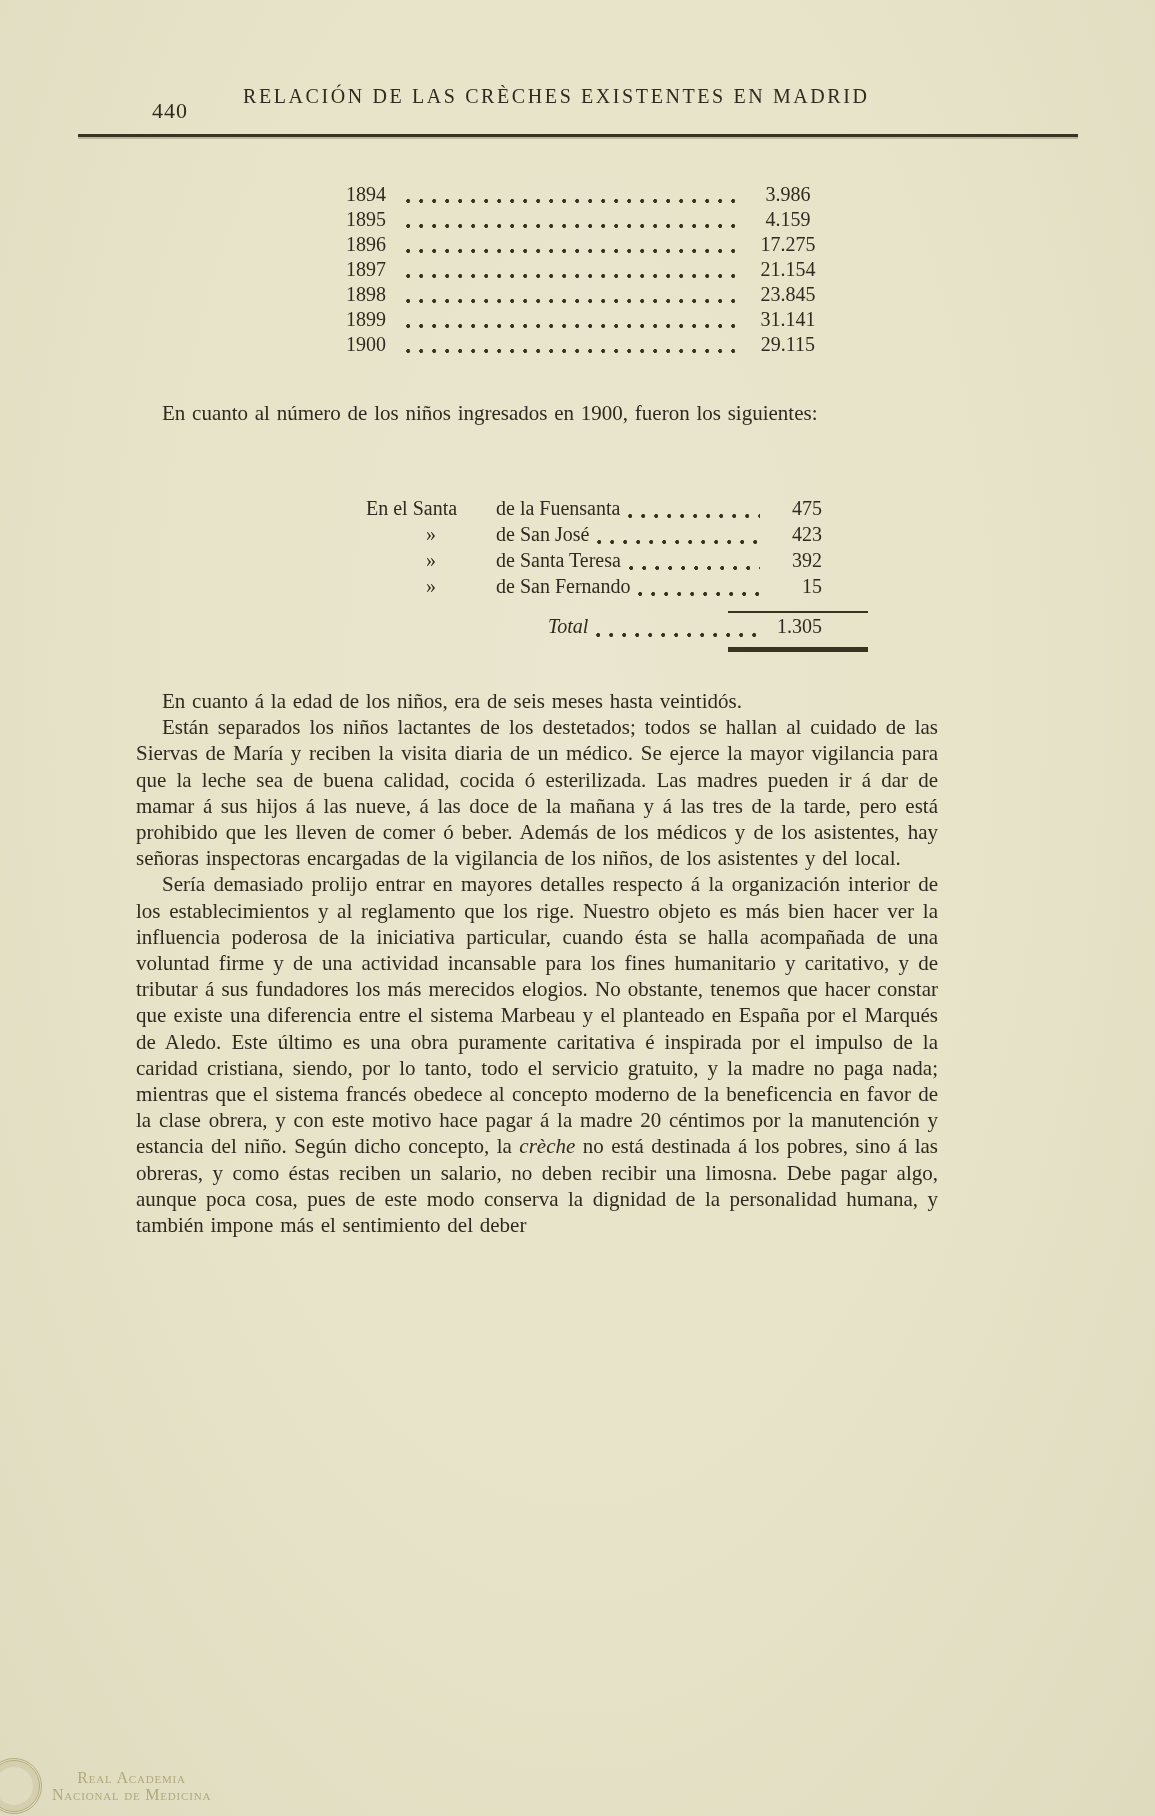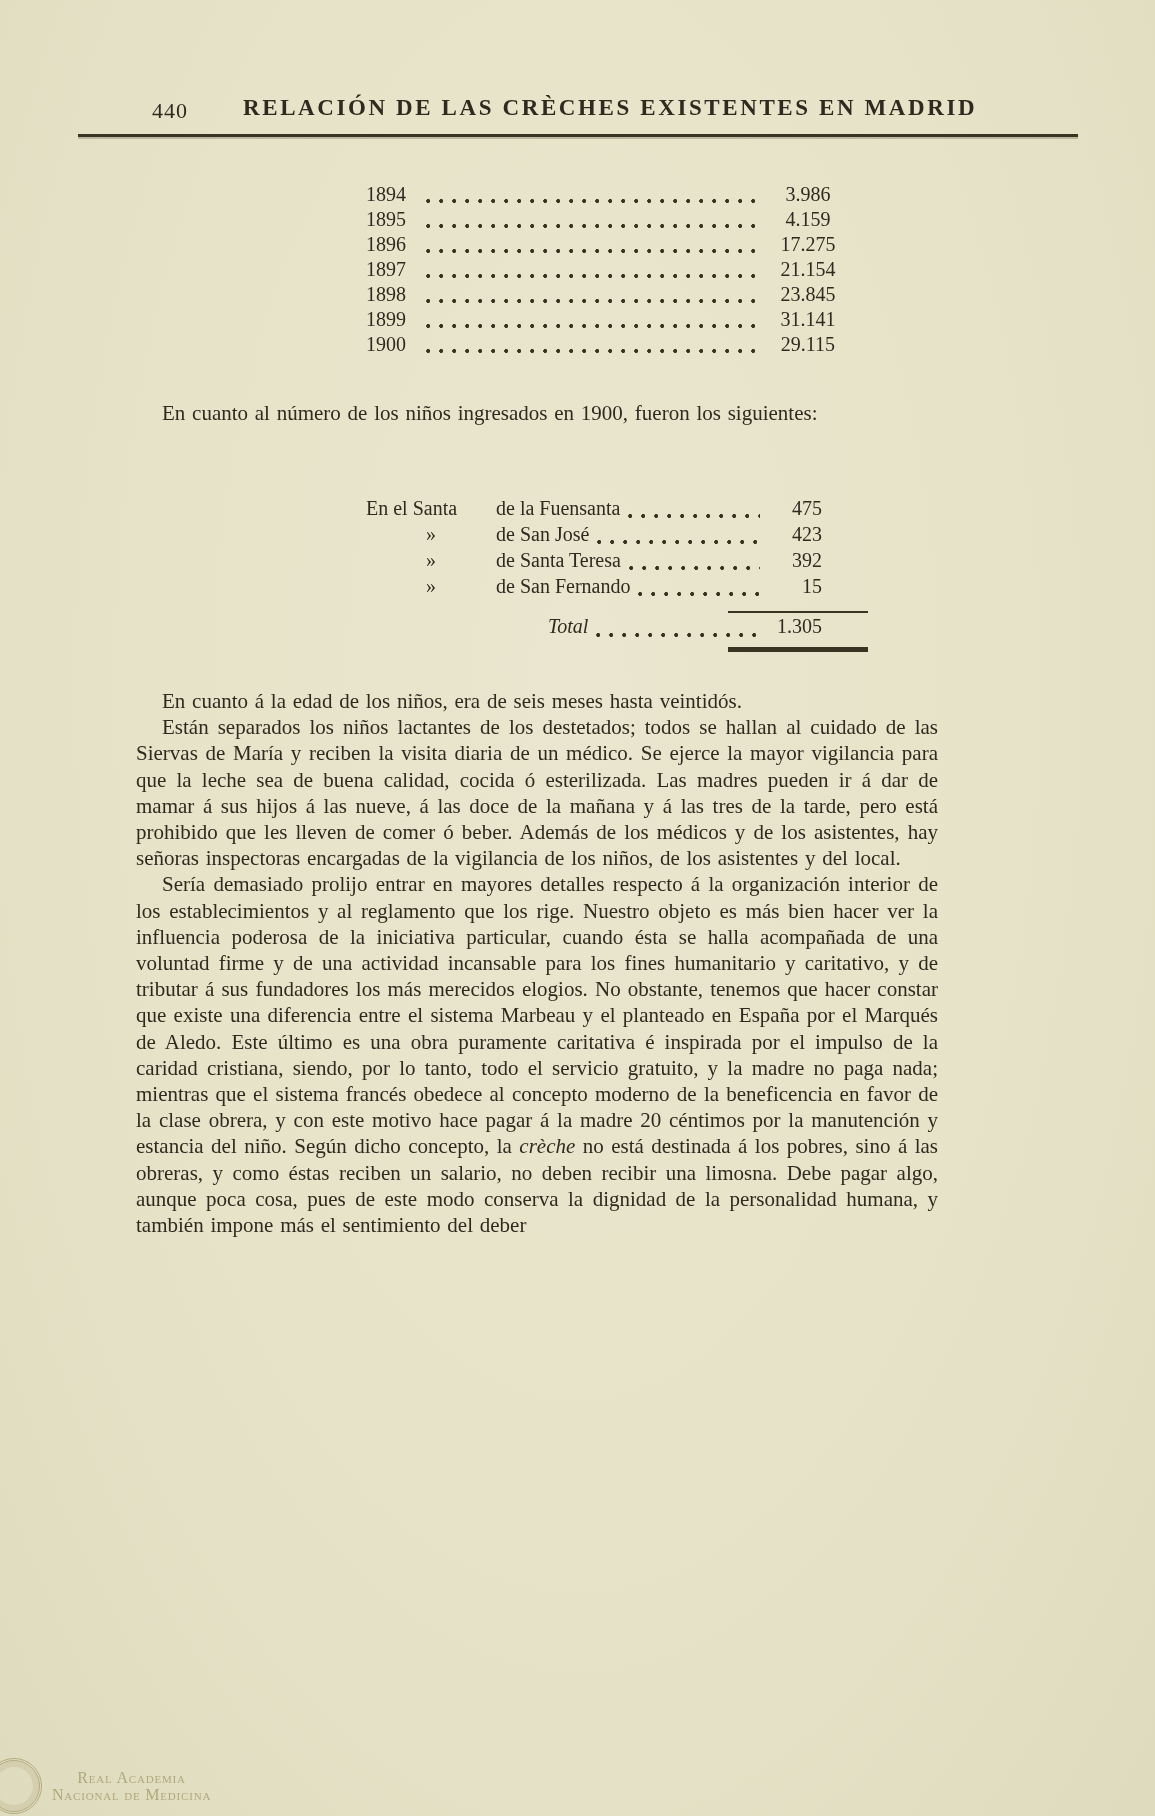--- a/index.html
+++ b/index.html
@@ -5,29 +5,29 @@
   html,body{margin:0;padding:0;}
   body{
     width:1155px;height:1816px;position:relative;overflow:hidden;
     background:radial-gradient(ellipse at 50% 38%, #eae6cf 0%, #e7e3c8 55%, #dfdbbf 100%);
     font-family:"Liberation Serif","DejaVu Serif",serif;
     color:#2f2a1f;
   }
   .abs{position:absolute;}
   
   .pagenum{left:152px;top:98px;font-size:22px;letter-spacing:1px;}
-  .htitle{left:243px;top:95px;font-size:23px;letter-spacing:2.6px;white-space:nowrap;font-weight:bold;}
+  .htitle{left:243px;top:85px;font-size:20px;letter-spacing:2.6px;white-space:nowrap;}
   .hrule{left:78px;top:134px;width:1000px;height:3px;background:#3a3322;
          box-shadow:0 2px 0 rgba(58,51,34,.25);}
   
   .leader{flex:1;align-self:flex-end;height:6px;margin:0 10px 4px 8px;
     background-image:radial-gradient(circle at 2.2px 3px, #38321f 1.7px, transparent 2.3px);
     background-size:13px 6px;background-repeat:repeat-x;background-position:left bottom;}
   
-  .ytable{left:366px;top:183px;width:478px;font-size:20px;}
+  .ytable{left:346px;top:183px;width:478px;font-size:20px;}
   .yrow{display:flex;height:25px;align-items:baseline;}
   .ylabel{width:52px;}
   .yvalue{width:72px;text-align:center;}
   
   .para-block{left:136px;width:802px;font-size:21px;line-height:26.2px;
     text-align:justify;word-spacing:1.5px;}
   .intro{top:400px;}
   .bodytext{top:688px;}
   .para-block p{margin:0;text-indent:26px;}
   

